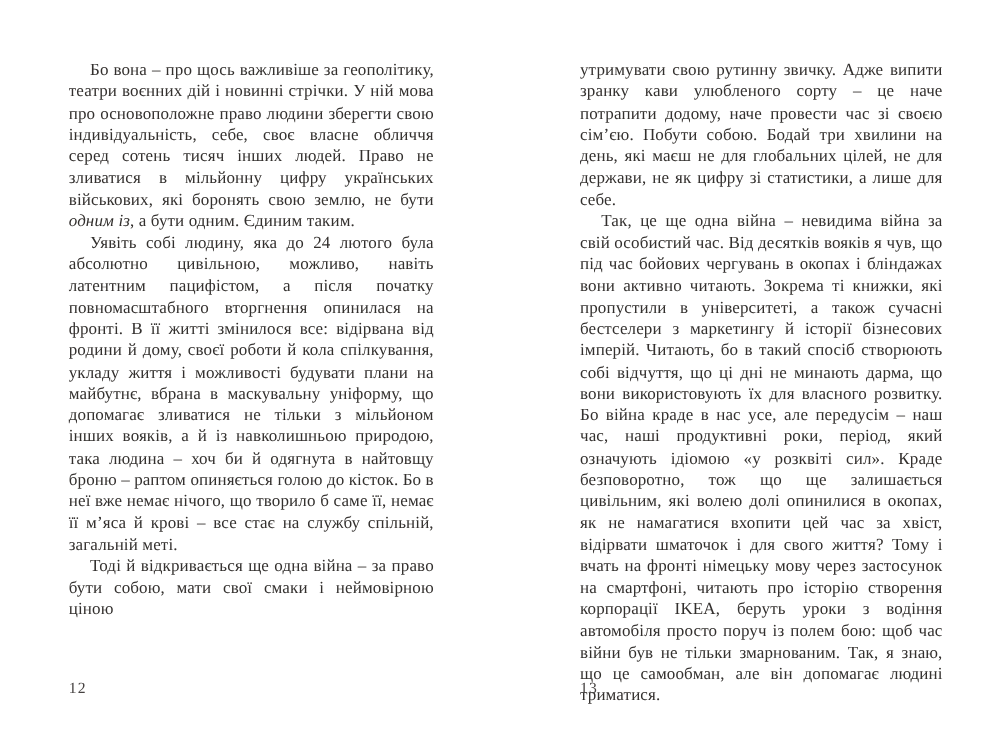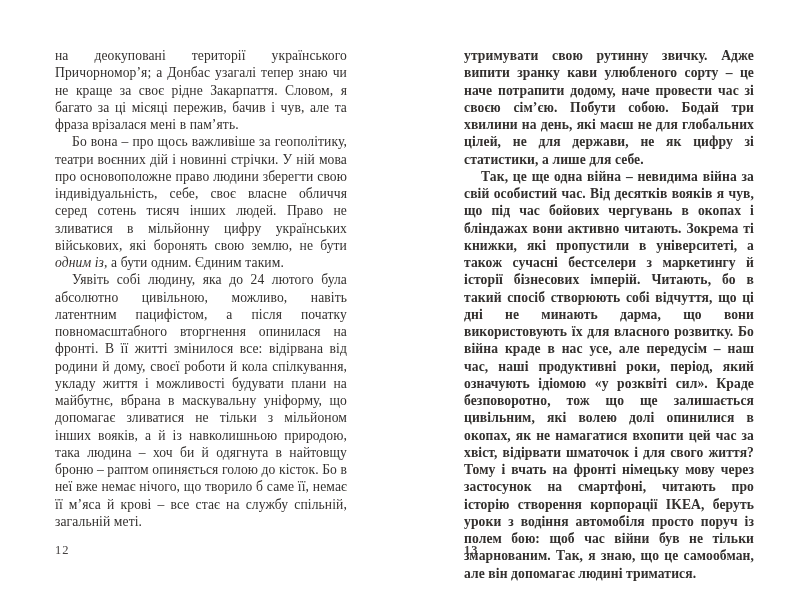--- a/index.html
+++ b/index.html
@@ -16,21 +16,21 @@
     height: 600px;
     background: #ffffff;
     font-family: "Liberation Serif", "DejaVu Serif", serif;
   }
   .page {
     position: absolute;
     top: 0;
     height: 600px;
   }
   .page--left  { left: 55px;  width: 292px; }
-  .page--right { left: 464px; width: 290px; font-weight: bold; }
+  .page--right { left: 464px; width: 290px; }
   .page-text {
     position: absolute;
     top: 47px;
     left: 0;
     right: 0;
     color: #33302e;
   }
   .para {
     margin: 0;
     padding: 0;
@@ -54,23 +54,23 @@
     letter-spacing: 1px;
   }
 </style>
 </head>
 <body>
 
 <div class="spread">
 
   <div class="page page--left">
     <div class="page-text">
-        <p class="para">на деокуповані території українського Причорномор’я; а Донбас узагалі тепер знаю чи не краще за своє рідне Закарпаття. Словом, я багато за ці місяці пережив, бачив і чув, але та фраза врізалася мені в пам’ять.</p>
         <p class="para indent">Бо вона – про щось важливіше за геополітику, театри воєнних дій і новинні стрічки. У ній мова про основоположне право людини зберегти свою індивідуальність, себе, своє власне обличчя серед сотень тисяч інших людей. Право не зливатися в мільйонну цифру українських військових, які боронять свою землю, не бути <em>одним із</em>, а бути одним. Єдиним таким.</p>
         <p class="para indent">Уявіть собі людину, яка до 24 лютого була абсолютно цивільною, можливо, навіть латентним пацифістом, а після початку повномасштабного вторгнення опинилася на фронті. В її житті змінилося все: відірвана від родини й дому, своєї роботи й кола спілкування, укладу життя і можливості будувати плани на майбутнє, вбрана в маскувальну уніформу, що допомагає зливатися не тільки з мільйоном інших вояків, а й із навколишньою природою, така людина – хоч би й одягнута в найтовщу броню – раптом опиняється голою до кісток. Бо в неї вже немає нічого, що творило б саме її, немає її м’яса й крові – все стає на службу спільній, загальній меті.</p>
+        <p class="para indent">Тоді й відкривається ще одна війна – за право бути собою, мати свої смаки і неймовірною ціною</p>
       </div>
     <div class="folio">12</div>
   </div>
 
   <div class="page page--right">
     <div class="page-text">
         <p class="para">утримувати свою рутинну звичку. Адже випити зранку кави улюбленого сорту – це наче потрапити додому, наче провести час зі своєю сім’єю. Побути собою. Бодай три хвилини на день, які маєш не для глобальних цілей, не для держави, не як цифру зі статистики, а лише для себе.</p>
         <p class="para indent">Так, це ще одна війна – невидима війна за свій особистий час. Від десятків вояків я чув, що під час бойових чергувань в окопах і бліндажах вони активно читають. Зокрема ті книжки, які пропустили в університеті, а також сучасні бестселери з маркетингу й історії бізнесових імперій. Читають, бо в такий спосіб створюють собі відчуття, що ці дні не минають дарма, що вони використовують їх для власного розвитку. Бо війна краде в нас усе, але передусім – наш час, наші продуктивні роки, період, який означують ідіомою «у розквіті сил». Краде безповоротно, тож що ще залишається цивільним, які волею долі опинилися в окопах, як не намагатися вхопити цей час за хвіст, відірвати шматочок і для свого життя? Тому і вчать на фронті німецьку мову через застосунок на смартфоні, читають про історію створення корпорації IKEA, беруть уроки з водіння автомобіля просто поруч із полем бою: щоб час війни був не тільки змарнованим. Так, я знаю, що це самообман, але він допомагає людині триматися.</p>
       </div>
     <div class="folio">13</div>

